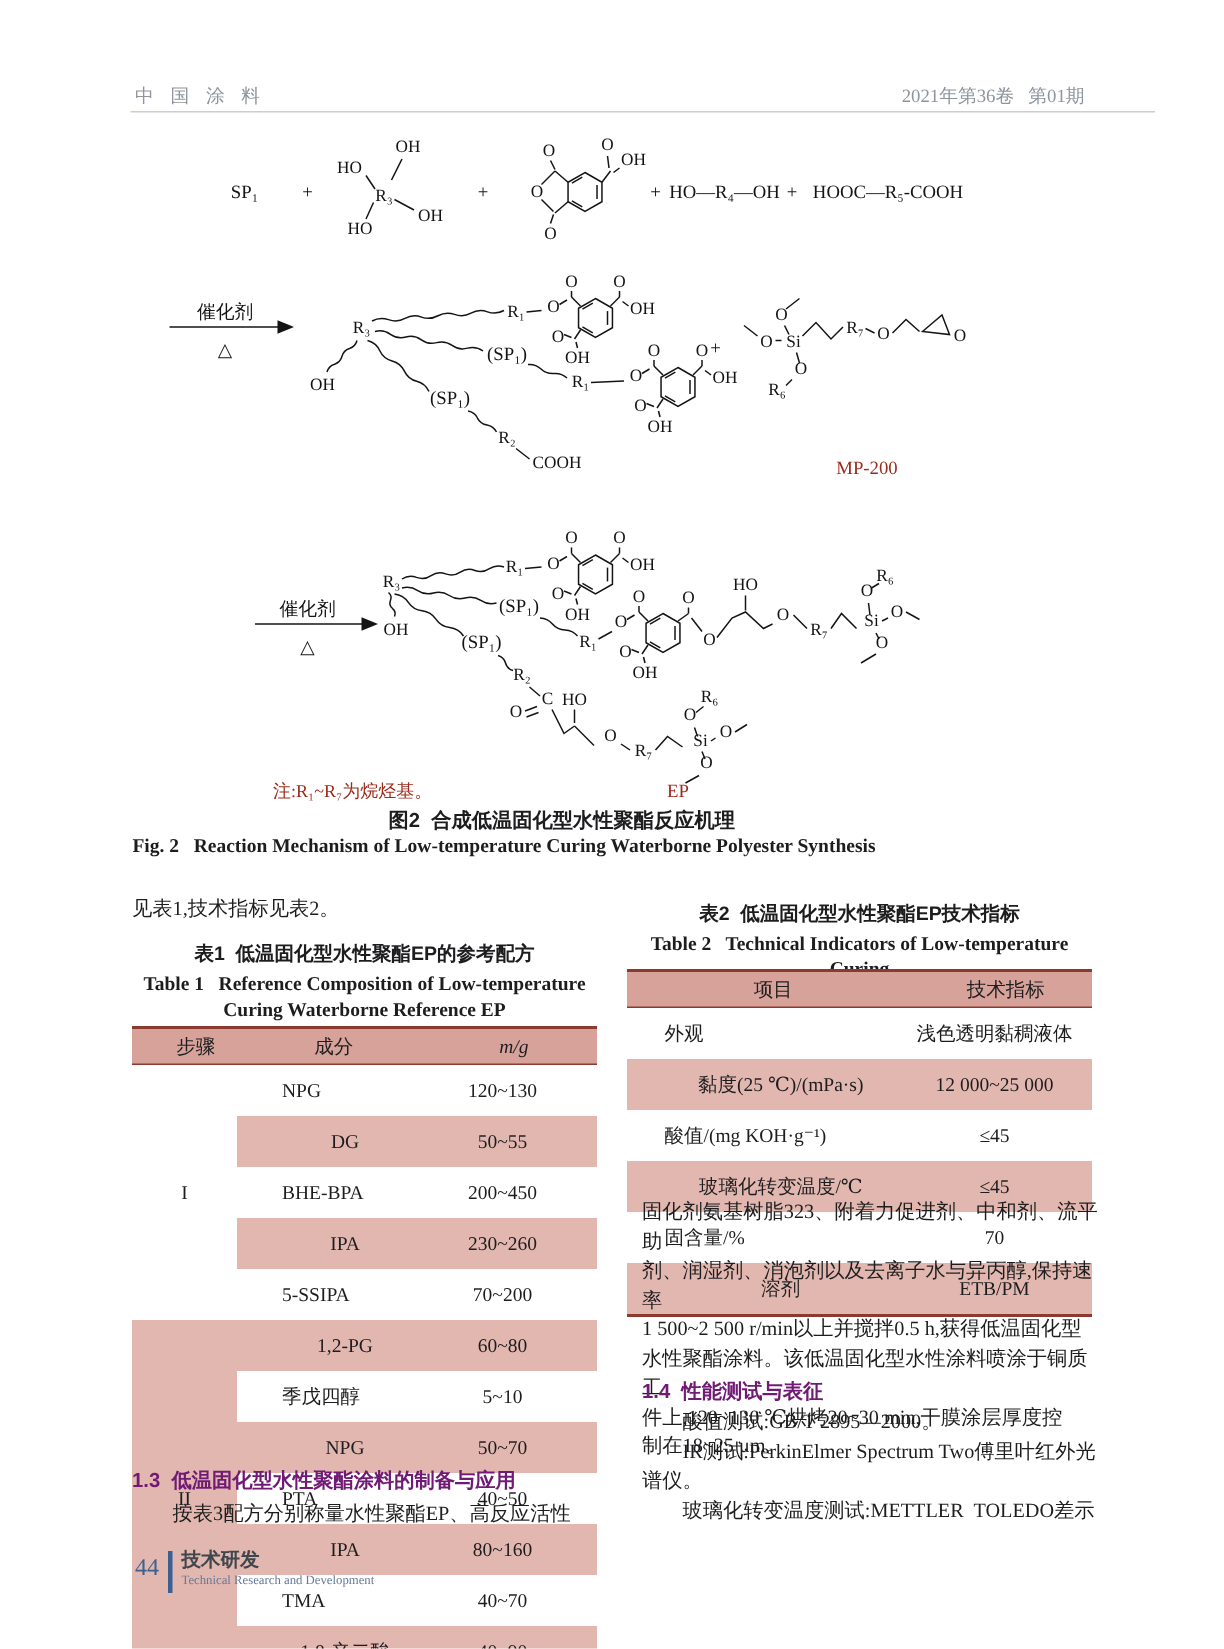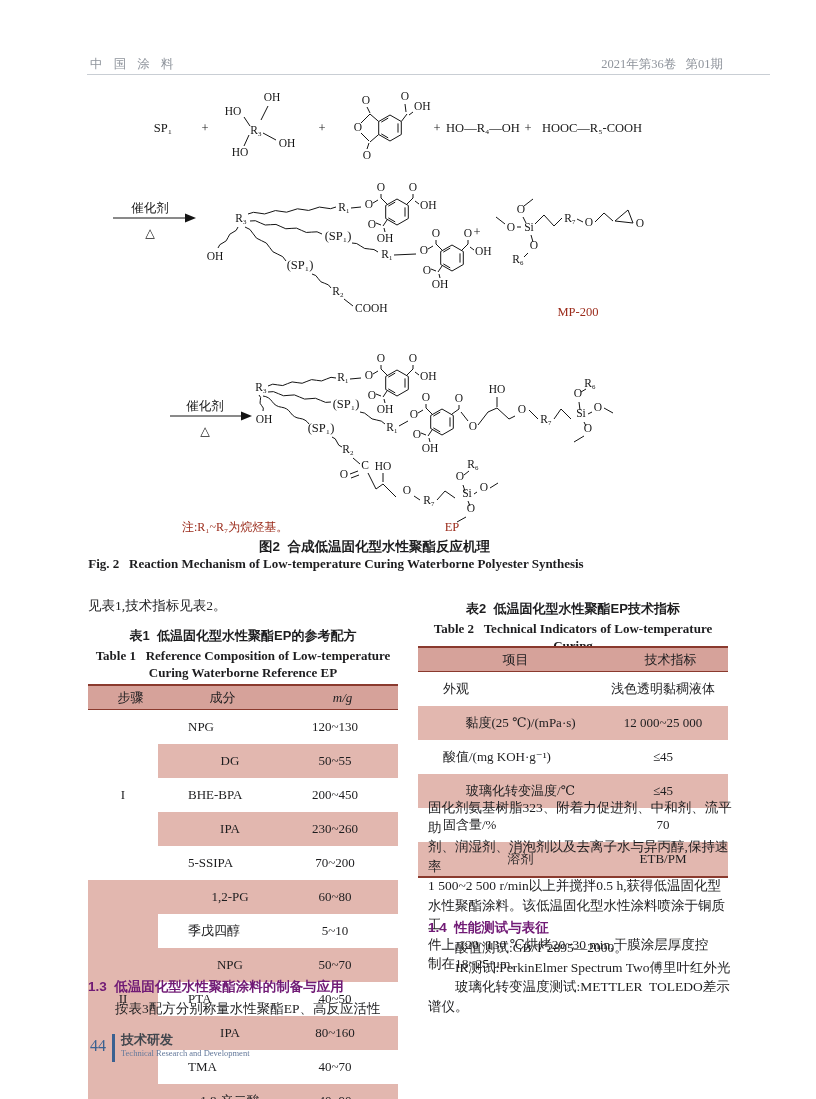--- a/index.html
+++ b/index.html
@@ -406,20 +406,20 @@
   <div class="pre">1 500~2 500 r/min以上并搅拌0.5 h,获得低温固化型</div>
   <div class="pre">水性聚酯涂料。该低温固化型水性涂料喷涂于铜质工</div>
   <div class="pre">件上,120~130 ℃烘烤20~30 min,干膜涂层厚度控</div>
   <div class="pre">制在18~25 μm。</div>
 </div>
 
 <div class="abs col-r h-red pre" style="top:919px;">1.4  性能测试与表征</div>
 <div class="abs col-r bt" style="top:938px;">
   <div class="pre ind">酸值测试:GB/T 2895—2000。</div>
   <div class="pre ind">IR测试:PerkinElmer Spectrum Two傅里叶红外光</div>
+  <div class="pre">谱仪。</div>
   <div class="pre ind">玻璃化转变温度测试:METTLER  TOLEDO差示</div>
-  <div class="pre">谱仪。</div>
 </div>
 
 <div class="abs ft-num">44</div>
 <div class="abs ft-bar"></div>
 <div class="abs ft-cn sans b700">技术研发</div>
 <div class="abs ft-en">Technical Research and Development</div>
 
 </body></html>

